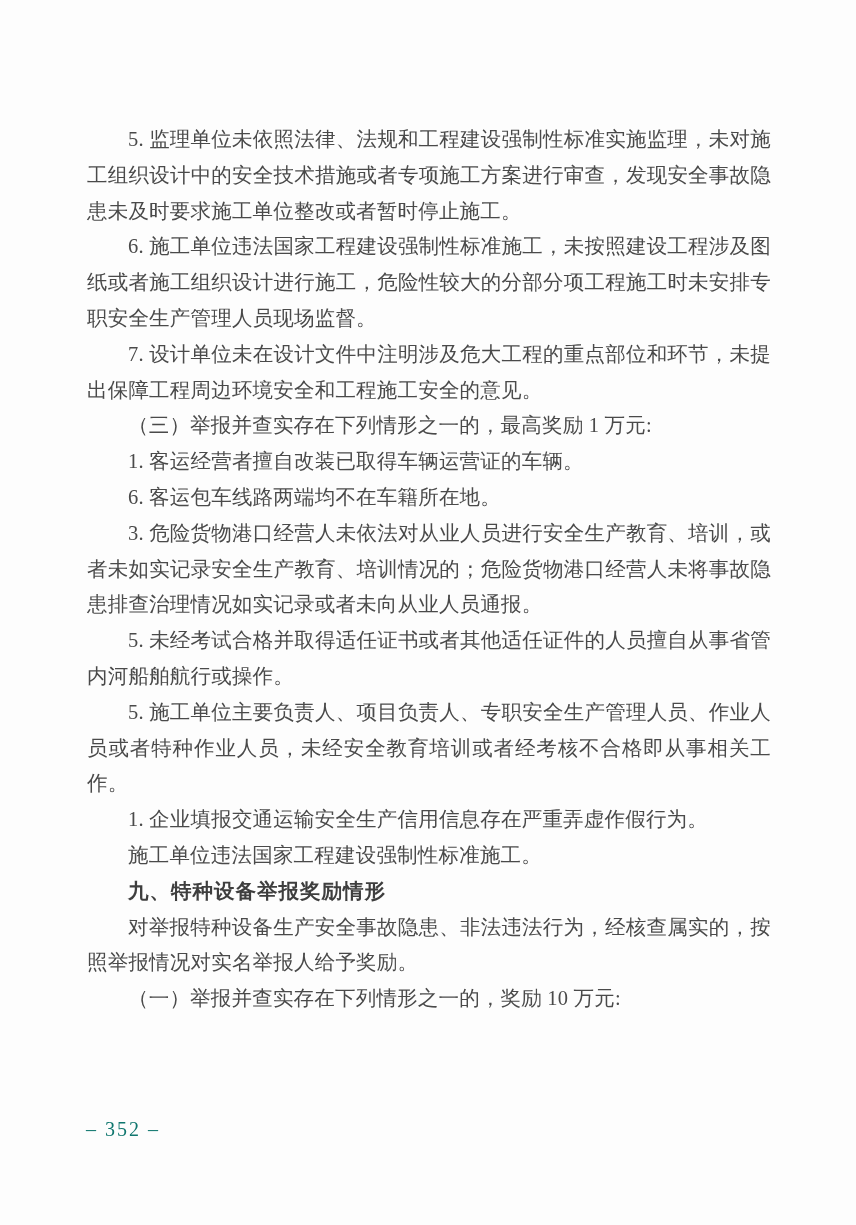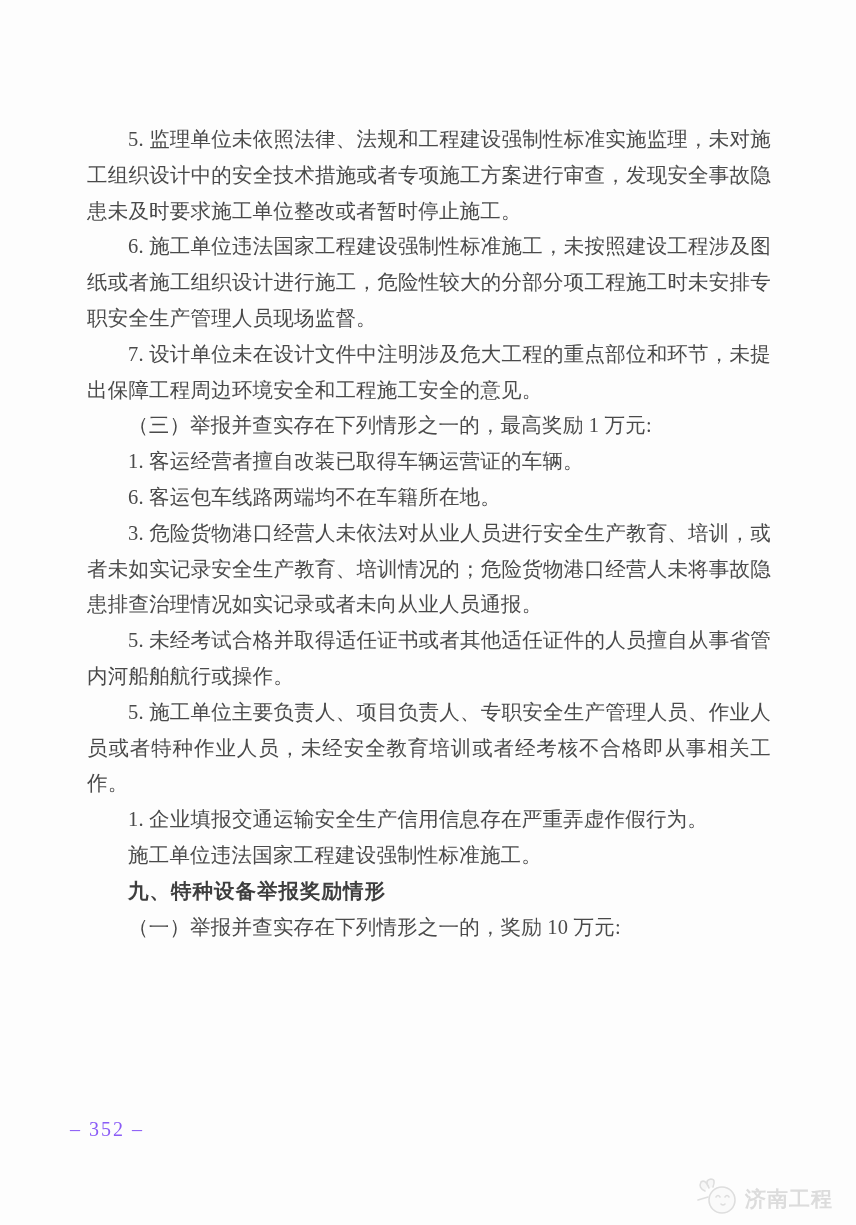--- a/index.html
+++ b/index.html
@@ -36,24 +36,24 @@
     text-indent: 2em;
   }
   .page-text p.heading {
     font-family: Liberation Serif, serif;
     font-weight: bold;
     color: #3e3e3e;
     letter-spacing: 1px;
   }
   .page-number {
     position: absolute;
-    left: 70px;
+    left: 86px;
     top: 1118px;
     font-size: 20px;
-    color: #8b5cf6;
+    color: #0f766e;
     letter-spacing: 2px;
     font-family: "Liberation Serif", "DejaVu Serif", serif;
   }
   .watermark {
     position: absolute;
     left: 696px;
     top: 1176px;
     display: flex;
     align-items: center;
     gap: 3px;
@@ -79,40 +79,20 @@
     <p>7. 设计单位未在设计文件中注明涉及危大工程的重点部位和环节，未提出保障工程周边环境安全和工程施工安全的意见。</p>
     <p>（三）举报并查实存在下列情形之一的，最高奖励 1 万元:</p>
     <p>1. 客运经营者擅自改装已取得车辆运营证的车辆。</p>
     <p>6. 客运包车线路两端均不在车籍所在地。</p>
     <p>3. 危险货物港口经营人未依法对从业人员进行安全生产教育、培训，或者未如实记录安全生产教育、培训情况的；危险货物港口经营人未将事故隐患排查治理情况如实记录或者未向从业人员通报。</p>
     <p>5. 未经考试合格并取得适任证书或者其他适任证件的人员擅自从事省管内河船舶航行或操作。</p>
     <p>5. 施工单位主要负责人、项目负责人、专职安全生产管理人员、作业人员或者特种作业人员，未经安全教育培训或者经考核不合格即从事相关工作。</p>
     <p>1. 企业填报交通运输安全生产信用信息存在严重弄虚作假行为。</p>
     <p>施工单位违法国家工程建设强制性标准施工。</p>
     <p class="heading">九、特种设备举报奖励情形</p>
+    <p>对举报特种设备生产安全事故隐患、非法违法行为，经核查属实的，按照举报情况对实名举报人给予奖励。</p>
     <p>（一）举报并查实存在下列情形之一的，奖励 10 万元:</p>
   </div>
 
   <div class="page-number">– 352 –</div>
 
-  <div class="watermark">
-    <span>
-      <svg width="46" height="42" viewBox="0 0 46 42" aria-hidden="true">
-        <g fill="none" stroke="#dedede" stroke-width="1.6" stroke-linecap="round">
-
-          <path d="M13 12 Q8 4 15 3 Q20 3 17 11" fill="#f7f7f7"></path>
-          <path d="M9 15 Q2 12 5 6 Q9 3 12 10" fill="#f7f7f7"></path>
-
-          <path d="M2 24 L12 21"></path>
-
-          <circle cx="26" cy="24" r="13" fill="#fafafa"></circle>
-
-          <path d="M20 21 q2 -3 4 0"></path>
-          <path d="M29 21 q2 -3 4 0"></path>
-
-          <path d="M25 28 q2 2 4 0"></path>
-        </g>
-      </svg>
-    </span>
-    <span class="watermark-text">济南工程</span>
-  </div>
 
 </div>
 
 </body></html>

